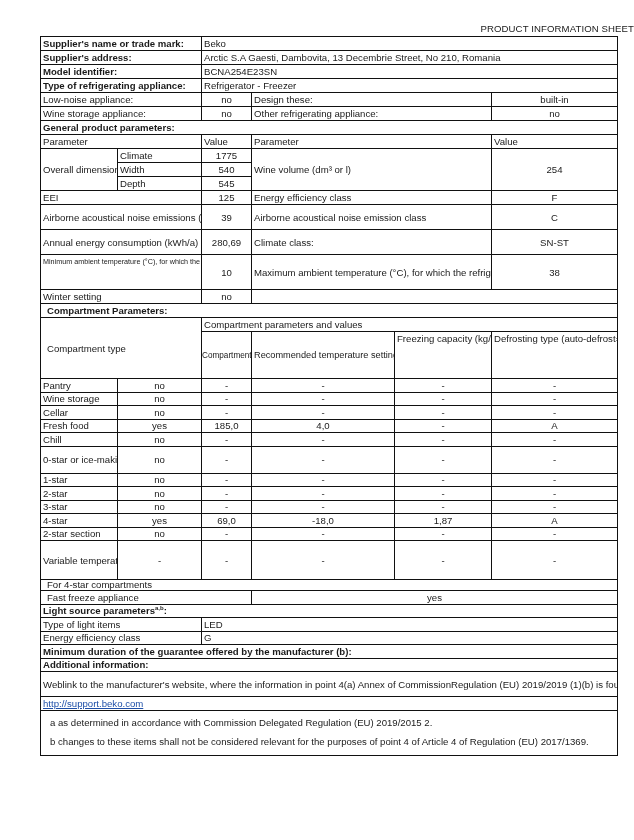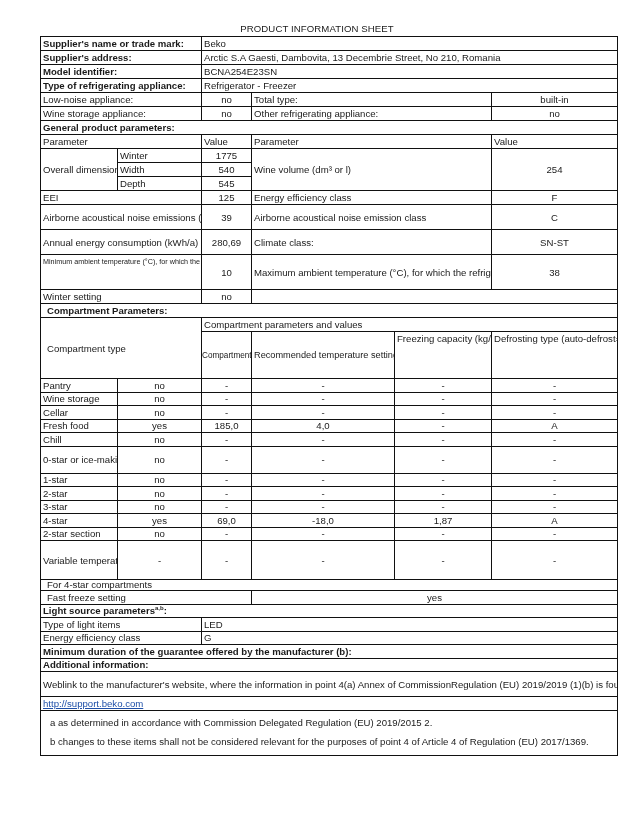--- a/index.html
+++ b/index.html
@@ -1,18 +1,18 @@
 <!DOCTYPE html>
 <html><head>
 <meta charset="utf-8">
 <style>
   html, body { margin: 0; padding: 0; background: #ffffff; }
   body { width: 634px; height: 840px; position: relative; overflow: hidden;
          font-family: "Liberation Sans", sans-serif; color: #1a1a1a; font-size: 9.6px; }
-  .title { position: absolute; left: 0; width: 634px; top: 23px; text-align: center;
+  .title { position: absolute; left: 0; width: 634px; top: 23px; text-align: right;
            font-size: 9.6px; letter-spacing: 0.1px; }
   table.sheet { position: absolute; left: 40px; top: 36px; width: 577px;
                 border-collapse: collapse; table-layout: fixed; }
   table.sheet td { border: 1.6px solid #111; padding: 0 2px; line-height: 11px;
                    vertical-align: middle; overflow: hidden; white-space: nowrap; }
   td.b { font-weight: bold; }
   td.c { text-align: center; }
   td.wrap { white-space: normal; }
   td.tiny { font-size: 7.2px; line-height: 9px; white-space: normal; }
   td.small { font-size: 8.6px; line-height: 10.5px; white-space: normal; }
@@ -51,42 +51,42 @@
     <td colspan="2" class="b">Model identifier:</td>
     <td colspan="4">BCNA254E23SN</td>
   </tr>
   <tr class="h15">
     <td colspan="2" class="b">Type of refrigerating appliance:</td>
     <td colspan="4">Refrigerator - Freezer</td>
   </tr>
   <tr class="h15">
     <td colspan="2">Low-noise appliance:</td>
     <td class="c">no</td>
-    <td colspan="2">Total type:</td>
+    <td colspan="2">Design these:</td>
     <td class="c">built-in</td>
   </tr>
   <tr class="h15">
     <td colspan="2">Wine storage appliance:</td>
     <td class="c">no</td>
     <td colspan="2">Other refrigerating appliance:</td>
     <td class="c">no</td>
   </tr>
 
   <tr class="h15">
     <td colspan="6" class="b">General product parameters:</td>
   </tr>
   <tr class="h15">
     <td colspan="2">Parameter</td>
     <td>Value</td>
     <td colspan="2">Parameter</td>
     <td>Value</td>
   </tr>
   <tr class="h15">
     <td rowspan="3" class="wrap">Overall dimensions (millimeter)</td>
-    <td>Winter</td>
+    <td>Climate</td>
     <td class="c">1775</td>
     <td rowspan="3" colspan="2">Wine volume (dm³ or l)</td>
     <td rowspan="3" class="c">254</td>
   </tr>
   <tr class="h15">
     <td>Width</td>
     <td class="c">540</td>
   </tr>
   <tr class="h15">
     <td>Depth</td>
@@ -230,21 +230,21 @@
     <td class="c">-</td>
     <td class="c">-</td>
     <td class="c">-</td>
     <td class="c">-</td>
   </tr>
 
   <tr>
     <td colspan="6" class="ind" style="height:10px;line-height:10px">For 4-star compartments</td>
   </tr>
   <tr class="h14">
-    <td colspan="3" class="ind">Fast freeze setting</td>
+    <td colspan="3" class="ind">Fast freeze appliance</td>
     <td colspan="3" class="c">yes</td>
   </tr>
 
   <tr class="h14">
     <td colspan="6" class="b"><span>Light source parameters</span><sup>a,b</sup><span>:</span></td>
   </tr>
   <tr class="h14">
     <td colspan="2">Type of light items</td>
     <td colspan="4">LED</td>
   </tr>

